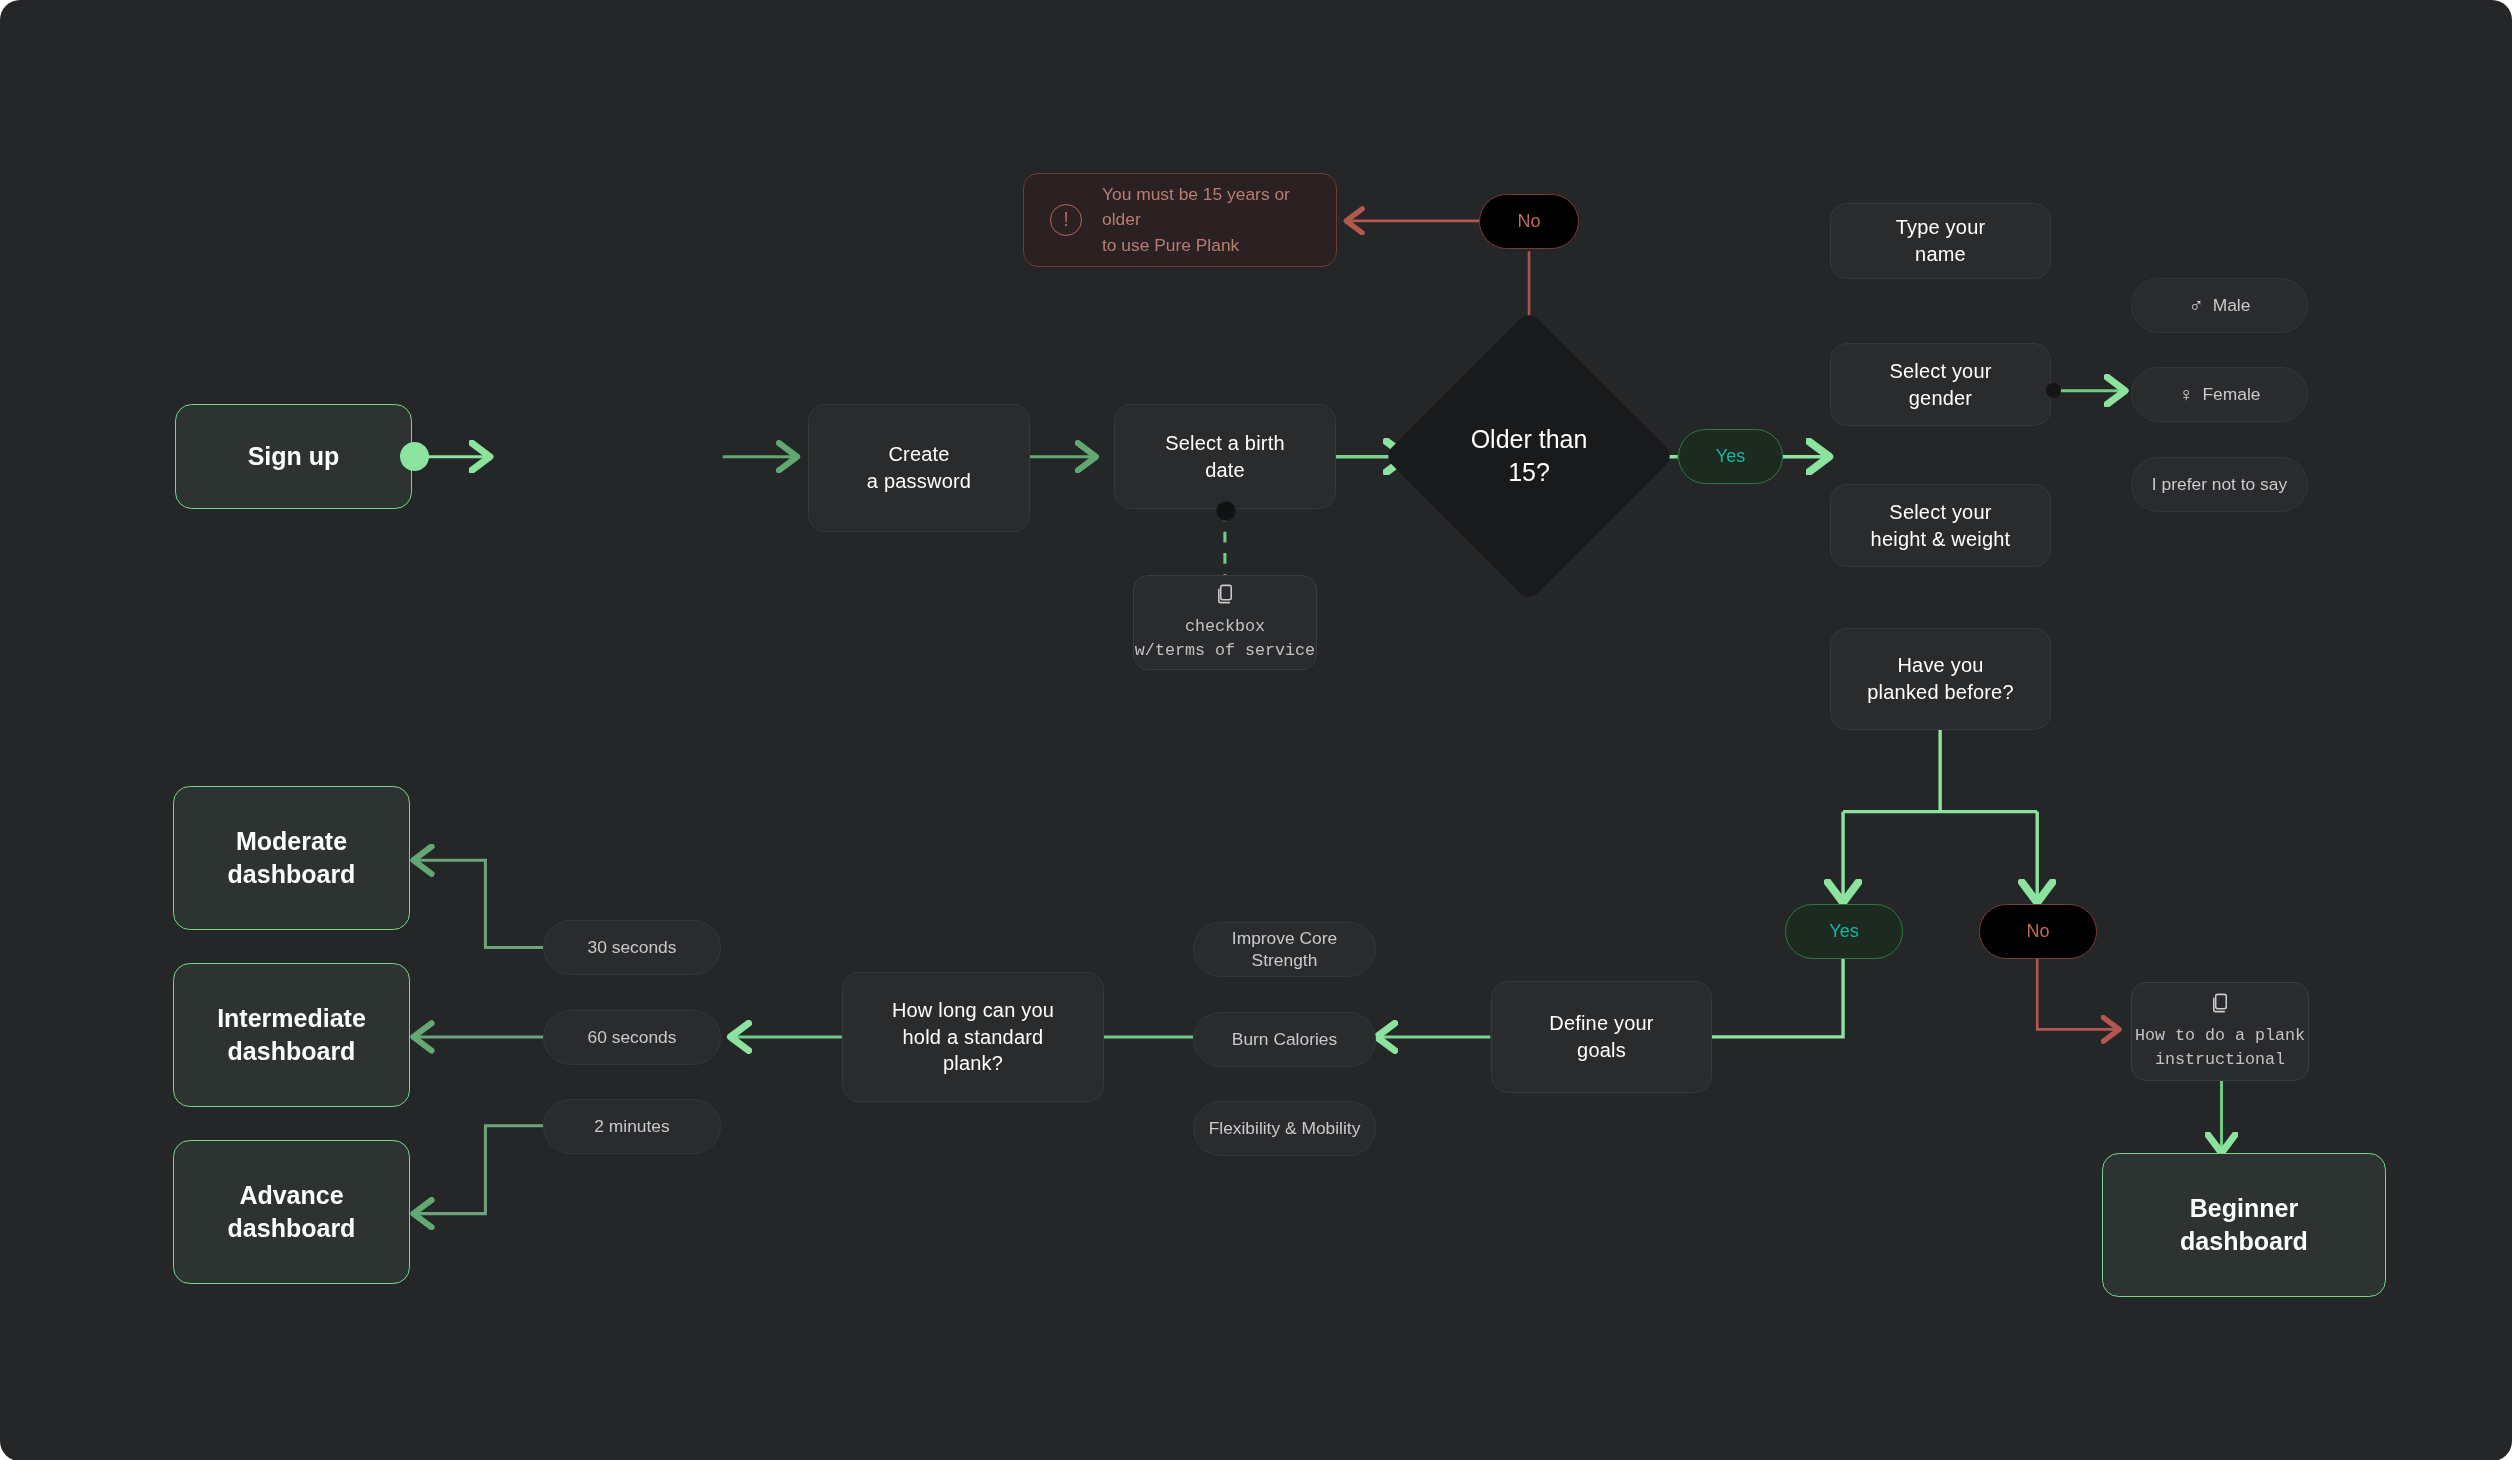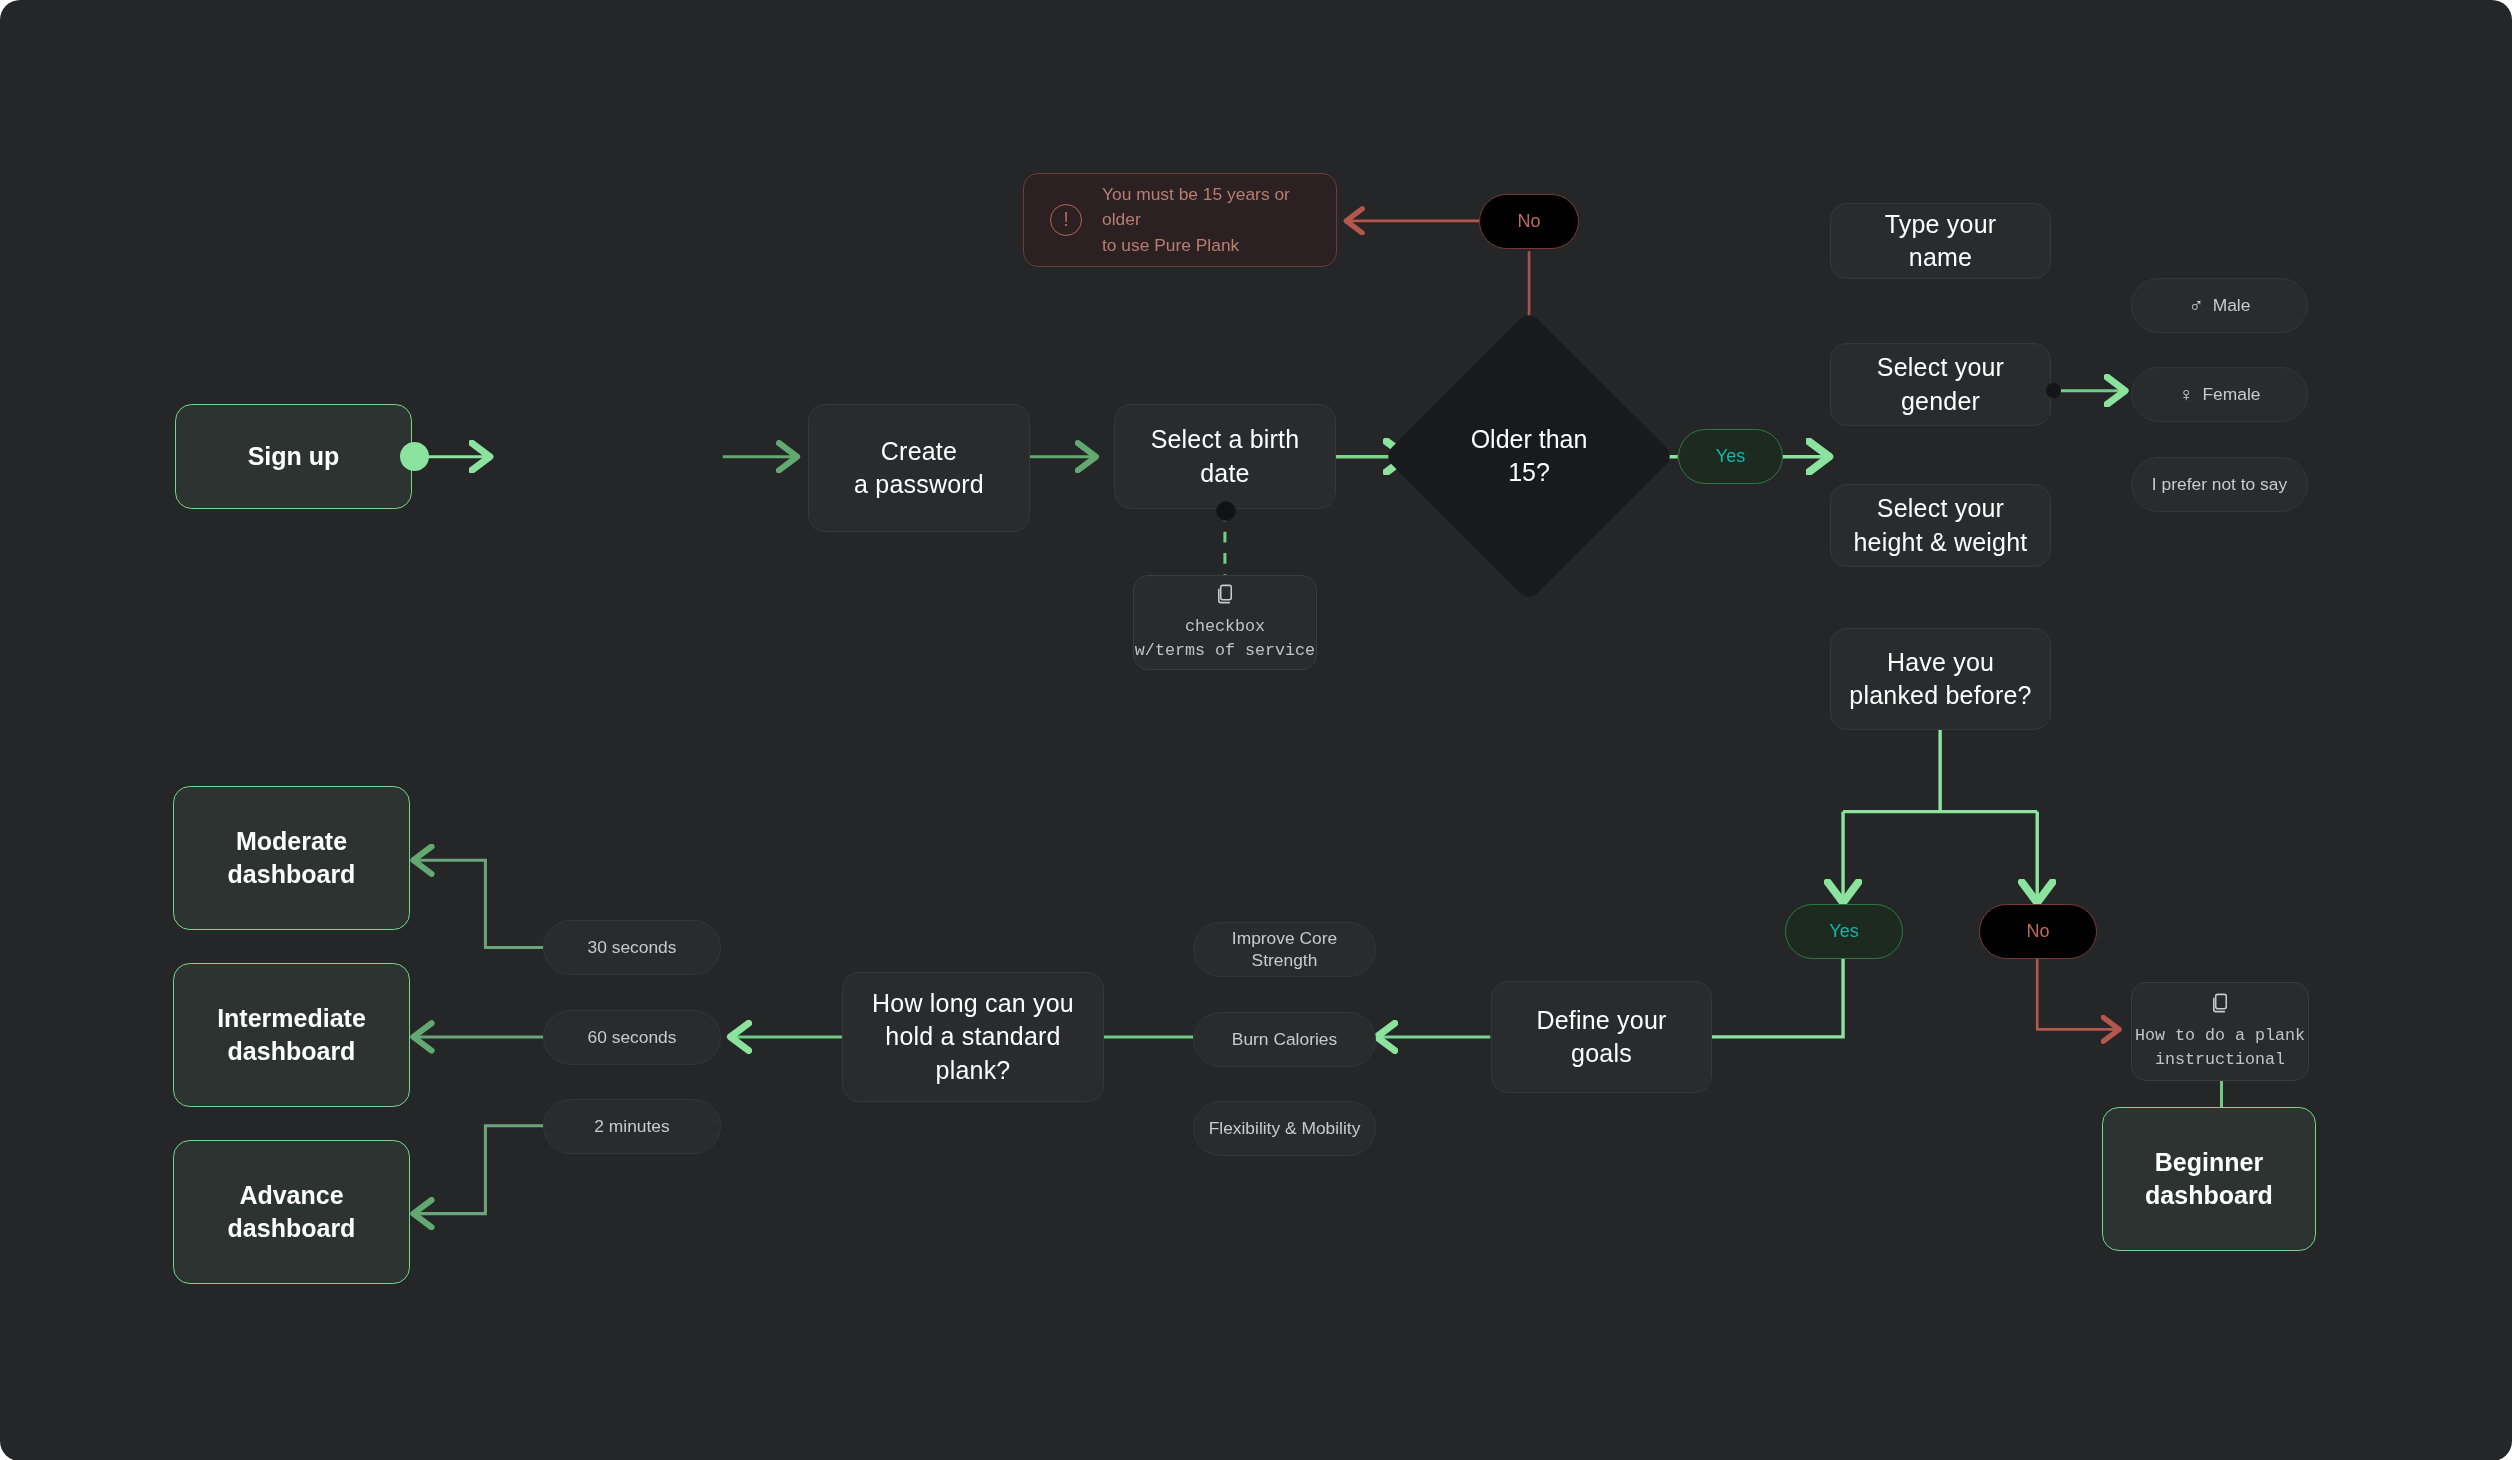--- a/index.html
+++ b/index.html
@@ -26,21 +26,21 @@
     text-align: center;
     color: #ffffff;
     line-height: 1.34;
     white-space: pre-line;
   }
   
   .step {
     background: #2a2b2d;
     border: 1.5px solid #36383a;
     border-radius: 16.7px;
-    font-size: 25px;
+    font-size: 20px;
     letter-spacing: 0.2px;
   }
   .step-accent {
     background: #2c3330;
     border: 1.5px solid #77d68b;
     border-radius: 16.7px;
     font-size: 25px;
     font-weight: bold;
   }
   
@@ -305,21 +305,21 @@
     <span class="doc-icon">
       <svg viewBox="0 0 24 24" width="23" height="24" fill="none" stroke="#c9cacb" stroke-width="1.6" stroke-linecap="round" stroke-linejoin="round">
         <path d="M9 3 h7 a2 2 0 0 1 2 2 v11 a2 2 0 0 1 -2 2 H9 a2 2 0 0 1 -2 -2 V5 a2 2 0 0 1 2 -2 z"></path>
         <path d="M5 7 v12 a2 2 0 0 0 2 2 h9"></path>
       </svg>
     </span>
     <span class="note-text">How to do a plank
 instructional</span>
   </div>
 
-  <div class="node step-accent" style="left:2102px; top:1107px; width:214px; height:144px;">
+  <div class="node step-accent" style="left:2102px; top:1153px; width:284px; height:144px;">
     <span>Beginner
 dashboard</span>
   </div>
 
   <div class="node step" style="left:1491px; top:981px; width:221px; height:112px;">
     <span>Define your
 goals</span>
   </div>
 
   <div class="node pill" style="left:1193px; top:922px; width:183px; height:55px;">

